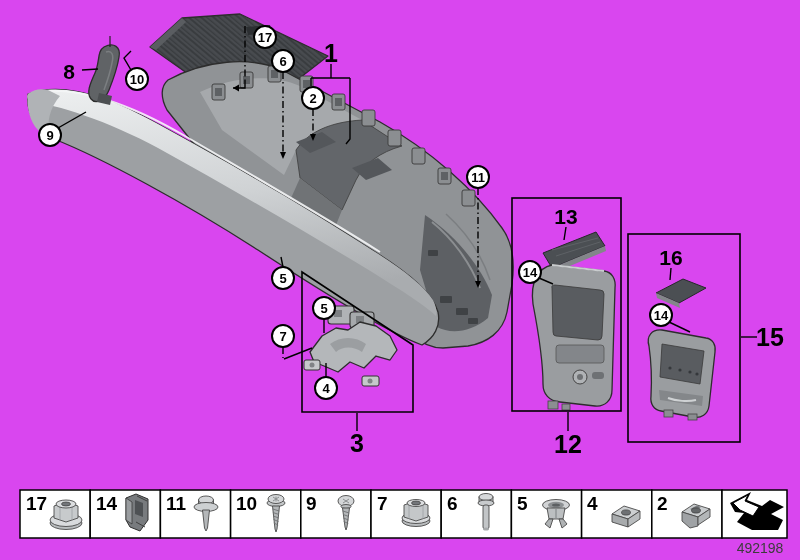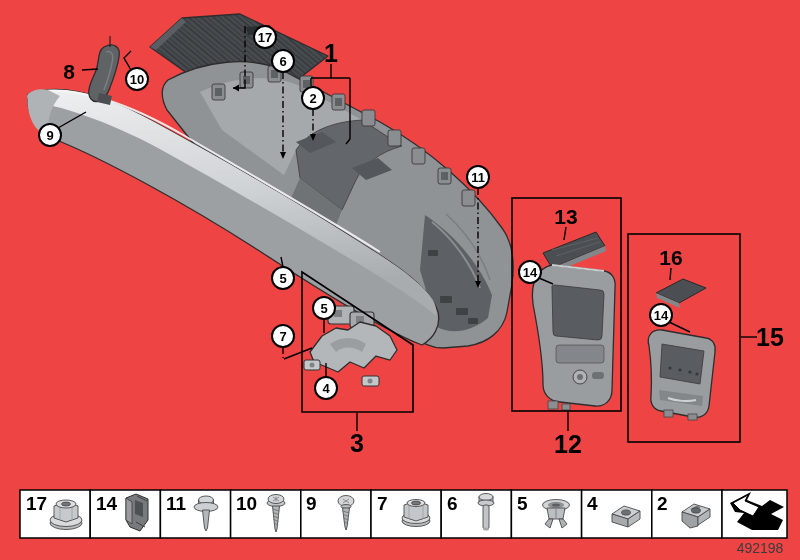--- a/index.html
+++ b/index.html
@@ -1,16 +1,16 @@
 <!DOCTYPE html>
 <html><head>
 <meta charset="utf-8">
 <style>
   html,body{margin:0;padding:0;background:#ffffff;}
-  .stage{position:relative;width:800px;height:560px;background:#ef4444;overflow:hidden;
+  .stage{position:relative;width:800px;height:560px;background:#d946ef;overflow:hidden;
          font-family:"Liberation Sans", sans-serif;}
   svg{display:block}
   .outline{fill:none;stroke:#000;stroke-width:1.6;}
   .cellbox{fill:#fff;stroke:#000;stroke-width:1.5;}
   .leader{stroke:#000;stroke-width:1.4;fill:none;}
   .leader-dash{stroke:#000;stroke-width:1.4;fill:none;stroke-dasharray:7 3 1.5 3;}
   .callout-circle{fill:#fff;stroke:#000;stroke-width:2;}
   .callout-num{font:bold 13px "Liberation Sans",sans-serif;fill:#000;text-anchor:middle;}
   .plain-sm{font:bold 21px "Liberation Sans",sans-serif;fill:#000;text-anchor:middle;}
   .plain-lg{font:bold 25px "Liberation Sans",sans-serif;fill:#000;text-anchor:middle;}

